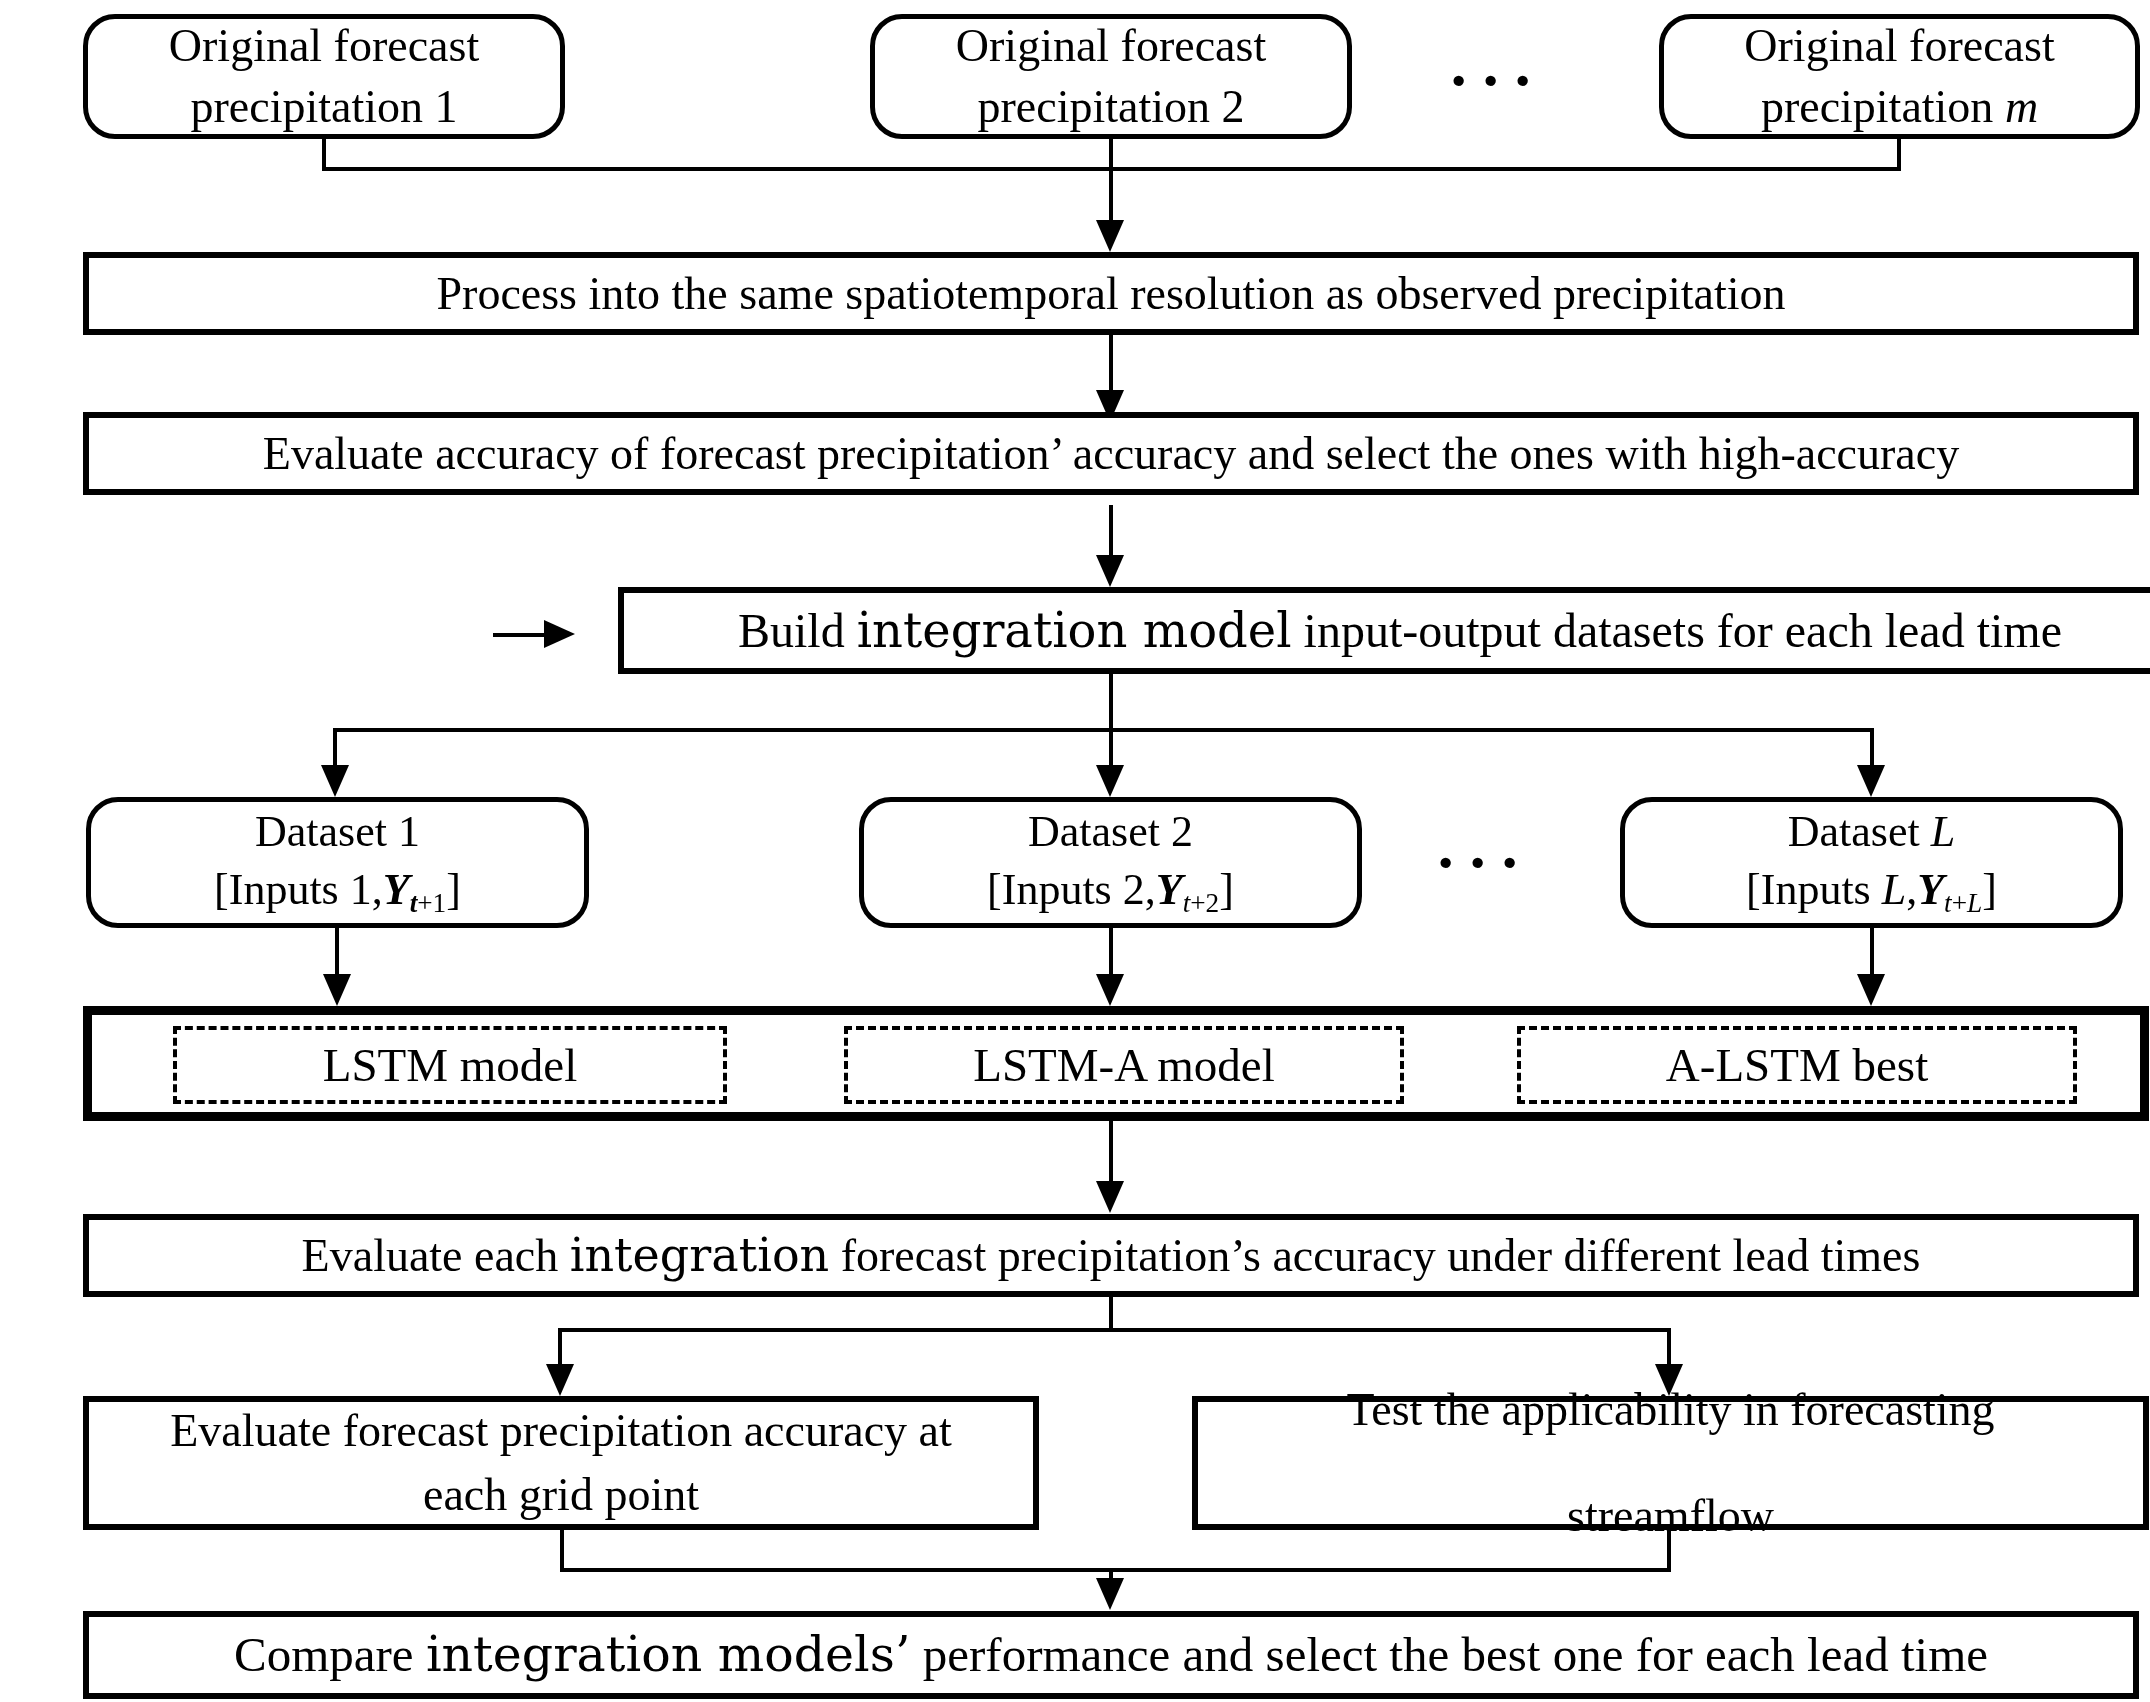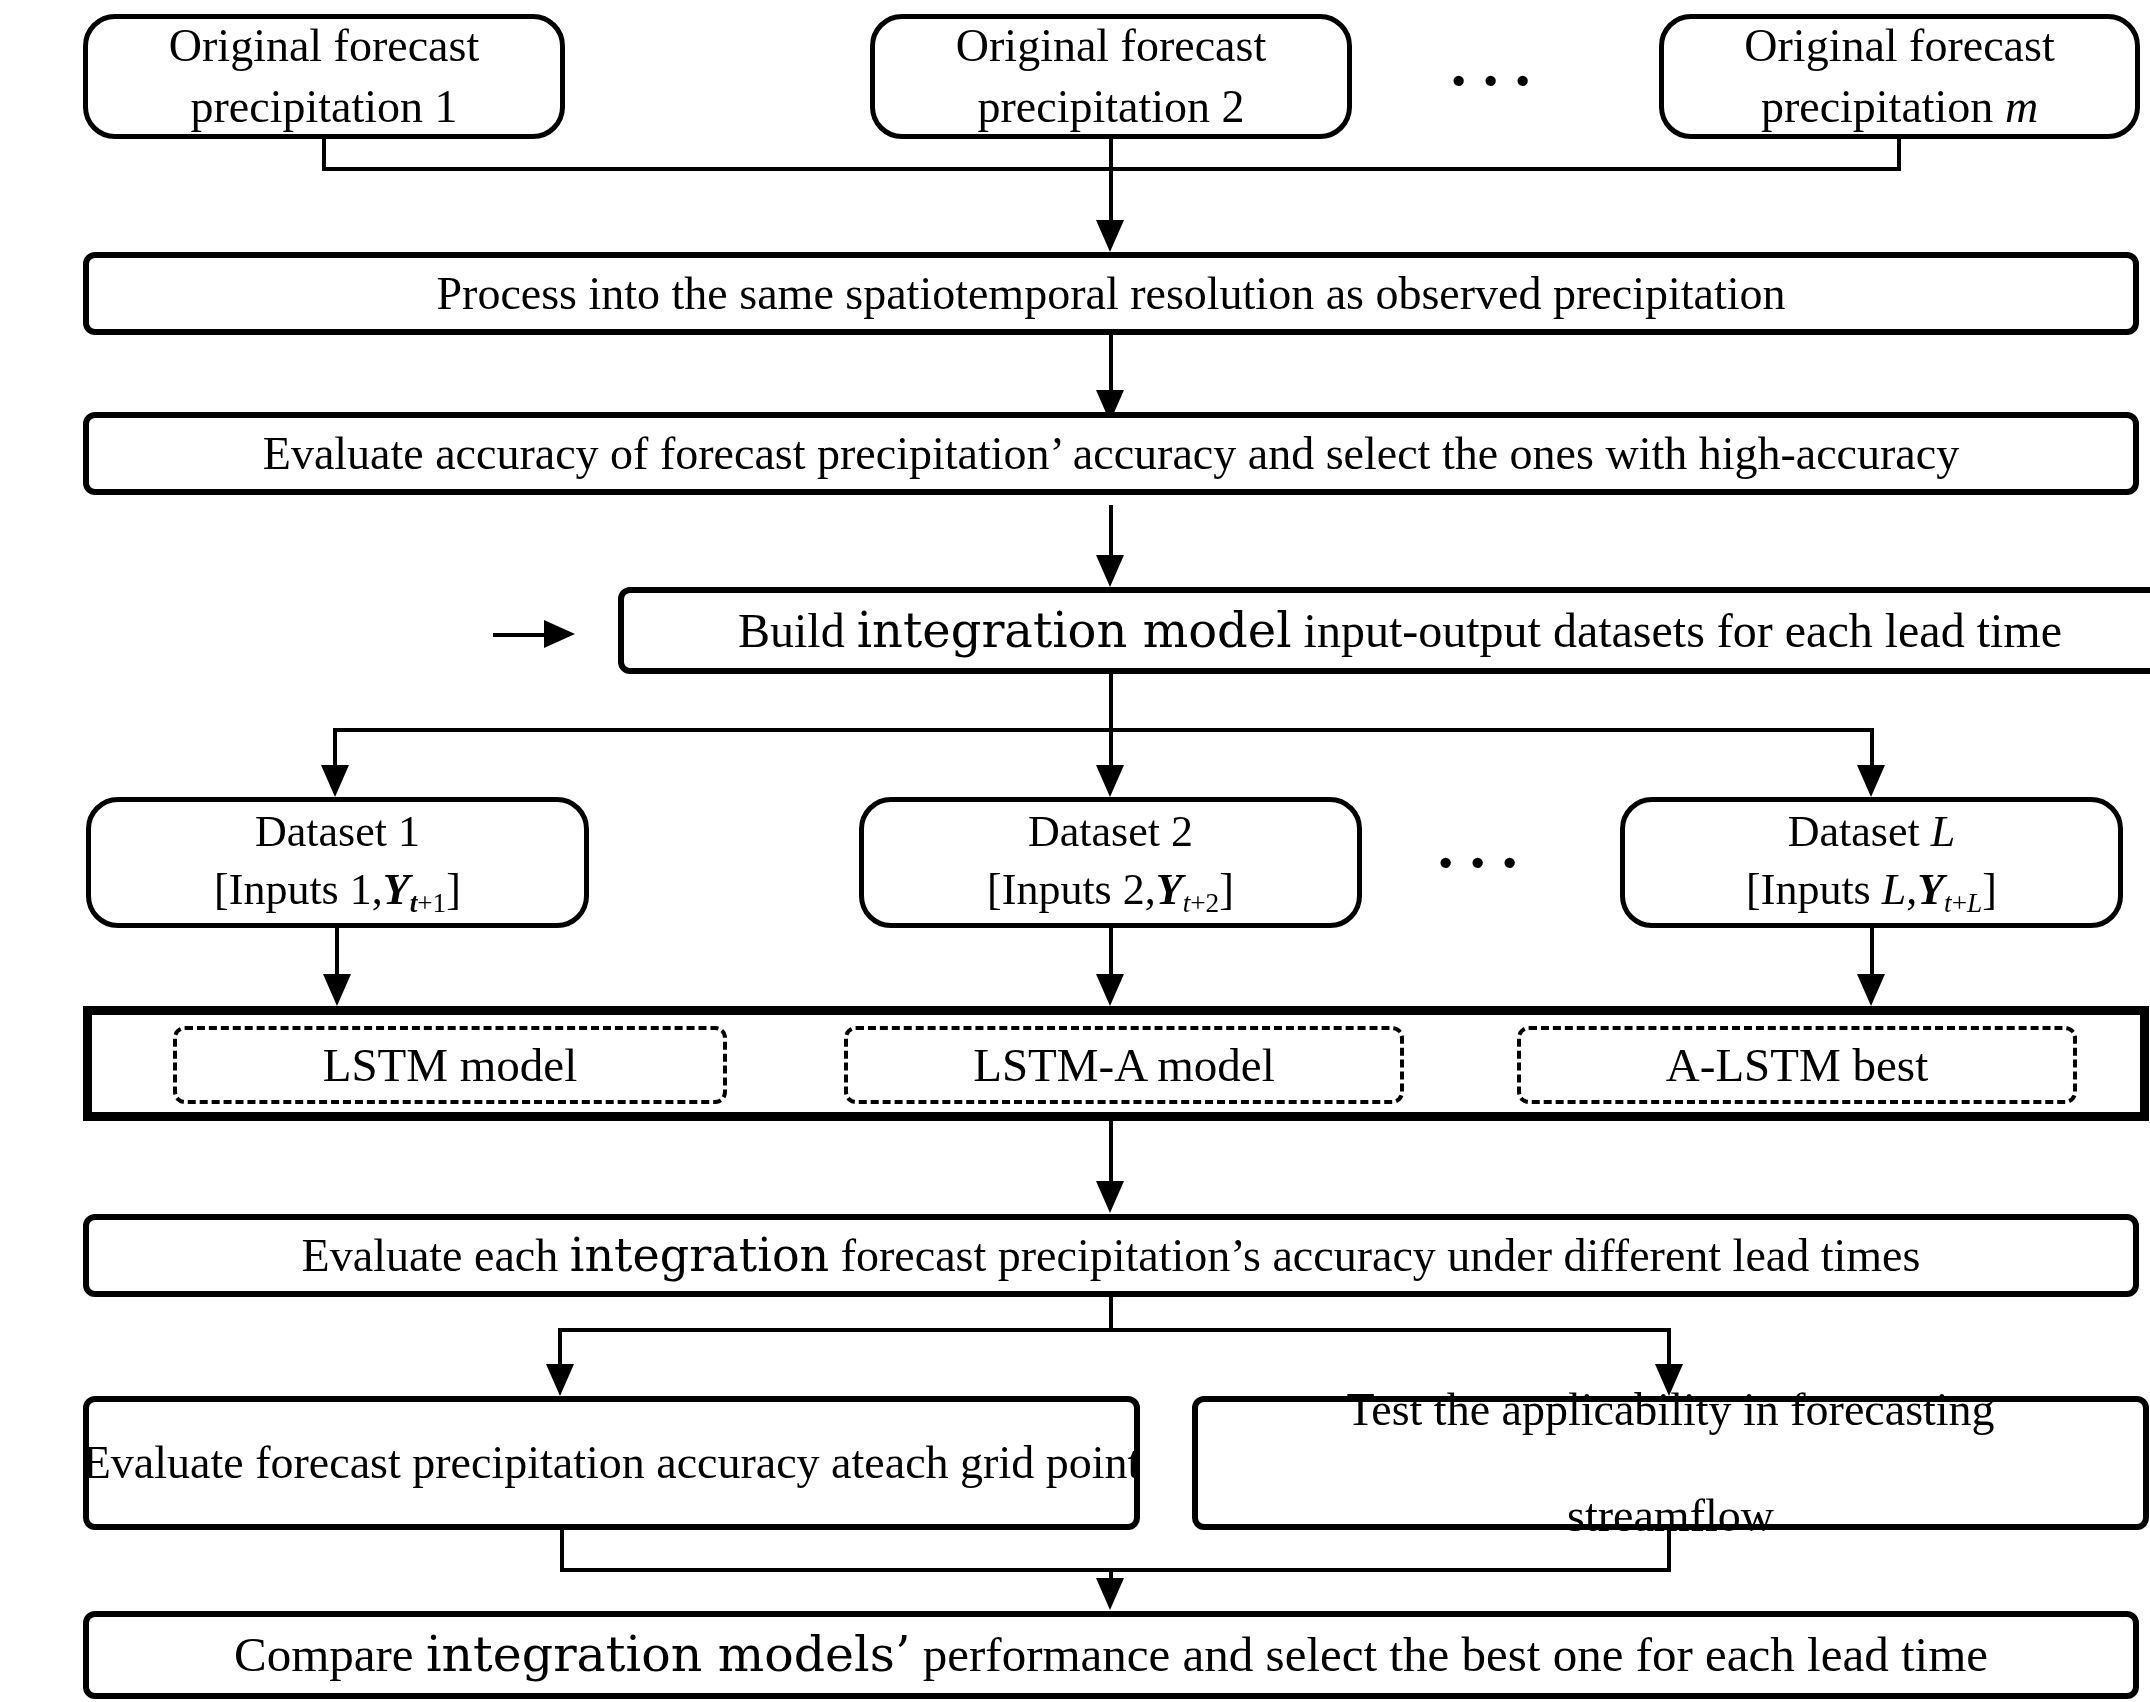--- a/index.html
+++ b/index.html
@@ -1,21 +1,21 @@
 <!DOCTYPE html>
 <html style="font-size:10.7px"><head>
 <meta charset="utf-8">
 <style>
   html,body{margin:0;padding:0;background:#ffffff;}
   body{width:2151px;height:1702px;font-family:"Liberation Serif",serif;color:#000;}
   .canvas{position:relative;width:2151px;height:1702px;background:#fff;overflow:hidden;}
 
   
   .box,.rbox,.dashed{position:absolute;box-sizing:border-box;background:#fff;
-    display:flex;align-items:center;justify-content:center;text-align:center;border-radius:12px;}
+    display:flex;align-items:center;justify-content:center;text-align:center;}
   .box{border:6.7px solid #000;font-size:46px;line-height:1.2;padding:0 13.4px;}
   .rbox{border:5.4px solid #000;border-radius:32px;flex-direction:column;font-size:46px;line-height:1.32;}
   .container-box{position:absolute;box-sizing:border-box;border:9.4px solid #000;background:#fff;}
   .dashed{border:4.7px dashed #000;font-size:47px;}
   .bl{white-space:nowrap;}
 
   
   .vl,.hl{position:absolute;background:#000;}
   .vl{width:4px;}
   .hl{height:4px;}
@@ -128,21 +128,21 @@
     <span><span>Evaluate each </span><span class="alt">integration</span><span> forecast precipitation’s accuracy under different lead times</span></span>
   </div>
 
   <div class="vl" style="left:1109px;top:1297px;height:33px;"></div>
   <div class="hl" style="left:560px;top:1328px;width:1111px;"></div>
   <div class="vl" style="left:558px;top:1328px;height:37px;"></div>
   <div class="arrd" style="left:546px;top:1364px;"></div>
   <div class="vl" style="left:1667px;top:1328px;height:37px;"></div>
   <div class="arrd" style="left:1655px;top:1364px;"></div>
 
-  <div class="box" style="left:83px;top:1396px;width:1057px;height:134px;line-height:1.4;">
+  <div class="box" style="left:83px;top:1396px;width:956px;height:134px;flex-direction:column;line-height:1.4;">
     <div class="bl">Evaluate forecast precipitation accuracy at</div>
     <div class="bl">each grid point</div>
   </div>
   <div class="box" style="left:1192px;top:1396px;width:957px;height:134px;flex-direction:column;line-height:1.4;gap:42px;">
     <div class="bl">Test the applicability in forecasting</div>
     <div class="bl">streamflow</div>
   </div>
 
   <div class="vl" style="left:560px;top:1530px;height:40px;"></div>
   <div class="vl" style="left:1667px;top:1530px;height:40px;"></div>

